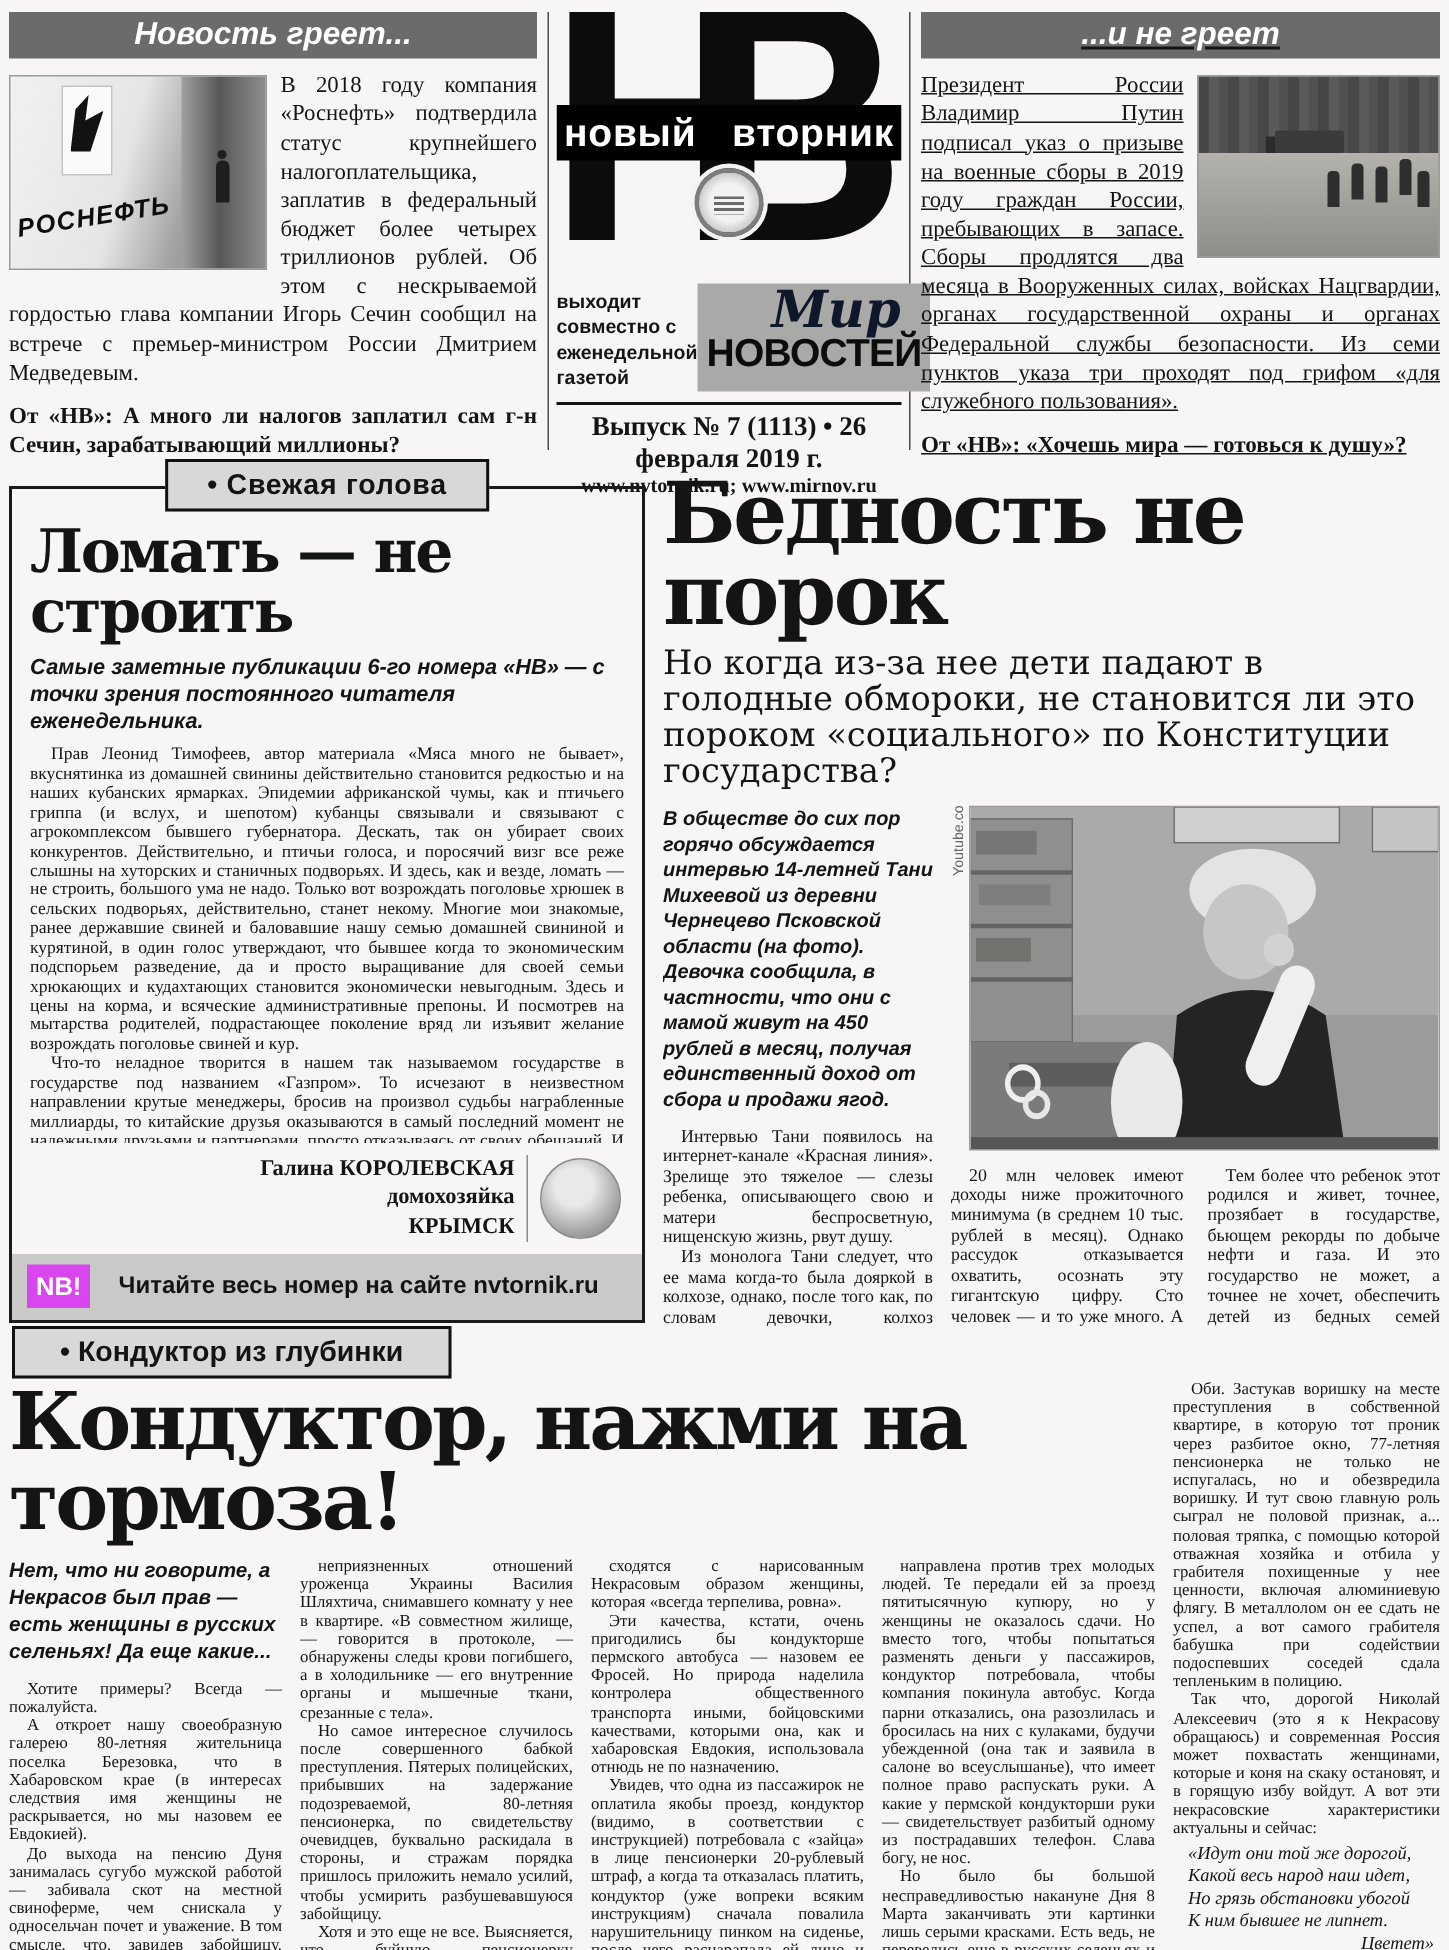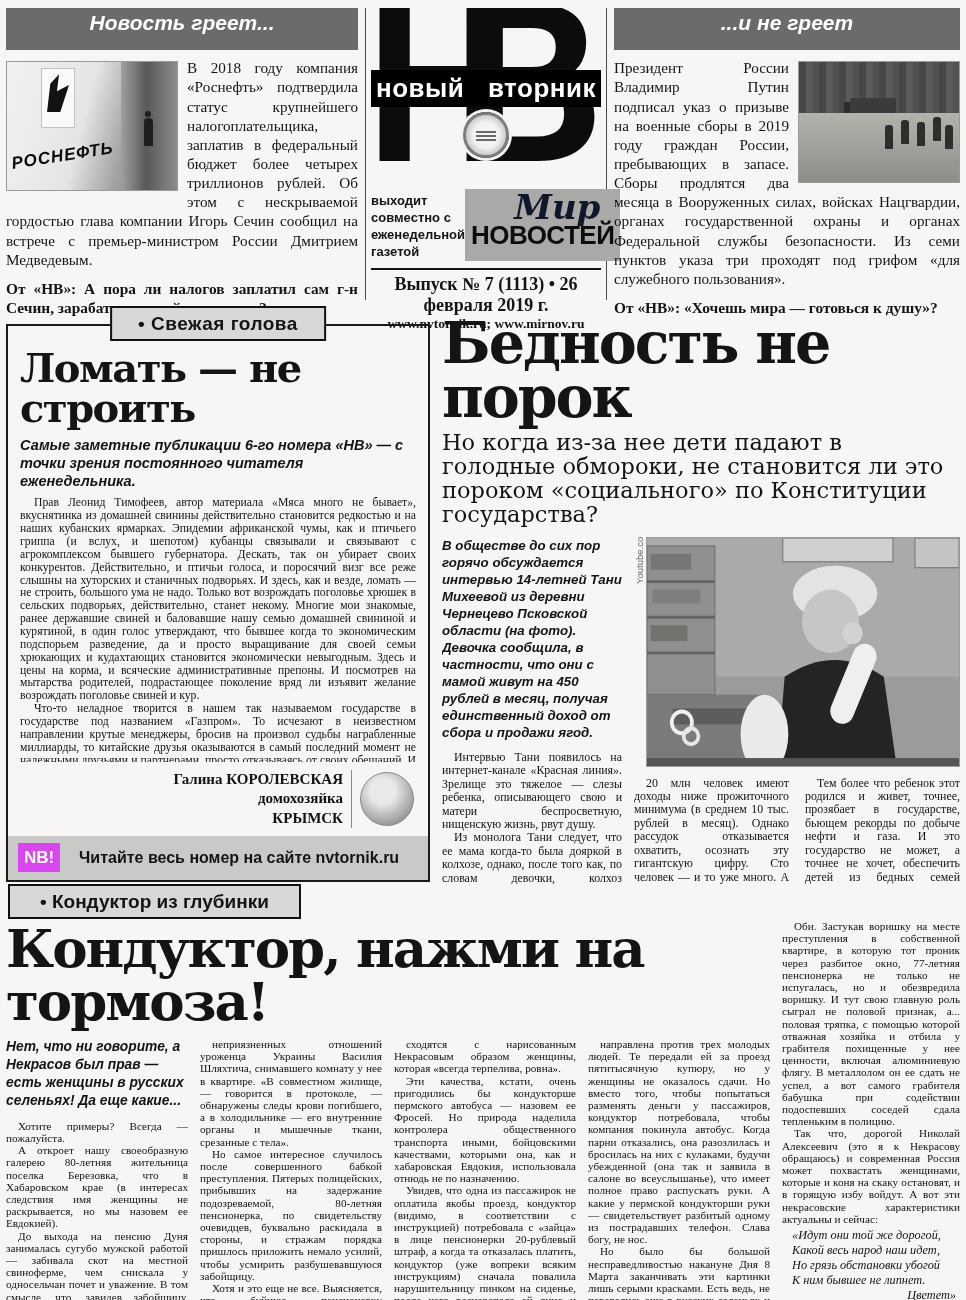--- a/index.html
+++ b/index.html
@@ -6,24 +6,24 @@
   html,body { background:#dedede; }
   .page {
     width:966px; height:1300px; margin:0 auto; position:relative; overflow:hidden;
     background:#f7f6f4; color:#141414;
     font-family:"Liberation Serif", serif;
   }
 
   
   .top-band { display:flex; gap:7px; padding:8px 6px 0; height:300px; }
   .box-warm { width:352px; }
-  .box-cold { flex:1; }
+  .box-cold { flex:1;text-decoration:underline; }
   .band-bar {
     background:#6b6b6b; color:#fff; text-align:center;
-    font:italic bold 21px/1.25 "Liberation Sans", sans-serif; padding:2px 0 14px;
+    font:italic bold 21px/1.25 "Liberation Sans", sans-serif; padding:2px 0 3px;
   }
   .news-body { margin-top:8px; font-size:15.2px; line-height:1.26; text-align:justify; }
   .nb-note { font-weight:bold; font-size:15.4px; line-height:1.25; margin-top:10px; text-align:justify; }
 
   
   .ph { position:relative; overflow:hidden; border:1px solid #9a9a9a; }
   .rosneft-photo { float:left; width:172px; height:130px; margin:3px 9px 2px 0;
     background:linear-gradient(105deg,#f1f1f1 0%,#e5e5e5 45%,#a3a3a3 68%,#6d6d6d 100%); }
   .ros-pylon { position:absolute; left:34px; top:6px; width:34px; height:60px; background:#fafafa; border:1px solid #c2c2c2; }
   .ros-flame { position:absolute; left:40px; top:12px; width:22px; height:38px; background:#121212;
@@ -132,21 +132,21 @@
       <div class="news-body">
         <div class="ph rosneft-photo">
           <div class="ros-corridor"></div>
           <div class="ros-pylon"></div>
           <div class="ros-flame"></div>
           <div class="ros-figure"></div>
           <div class="ros-fighead"></div>
           <div class="ros-label">РОСНЕФТЬ</div>
         </div>
         <span>В 2018 году компания «Роснефть» подтвердила статус крупнейшего налогоплательщика, заплатив в федеральный бюджет более четырех триллионов рублей. Об этом с нескрываемой гордостью глава компании Игорь Сечин сообщил на встрече с премьер-министром России Дмитрием Медведевым.</span>
-        <p class="nb-note">От «НВ»: А пора ли налогов заплатил сам г-н Сечин, зарабатывающий миллионы?</p>
+        <p class="nb-note">От «НВ»: А много ли налогов заплатил сам г-н Сечин, зарабатывающий миллионы?</p>
       </div>
     </div>
 
     <div class="masthead">
       <div class="nv-logo">
         <span class="nv-letter n">Н</span>
         <span class="nv-letter v">В</span>
         <div class="nv-banner">новый вторник</div>
         <div class="nv-seal">
           <div class="seal-lines"></div>

